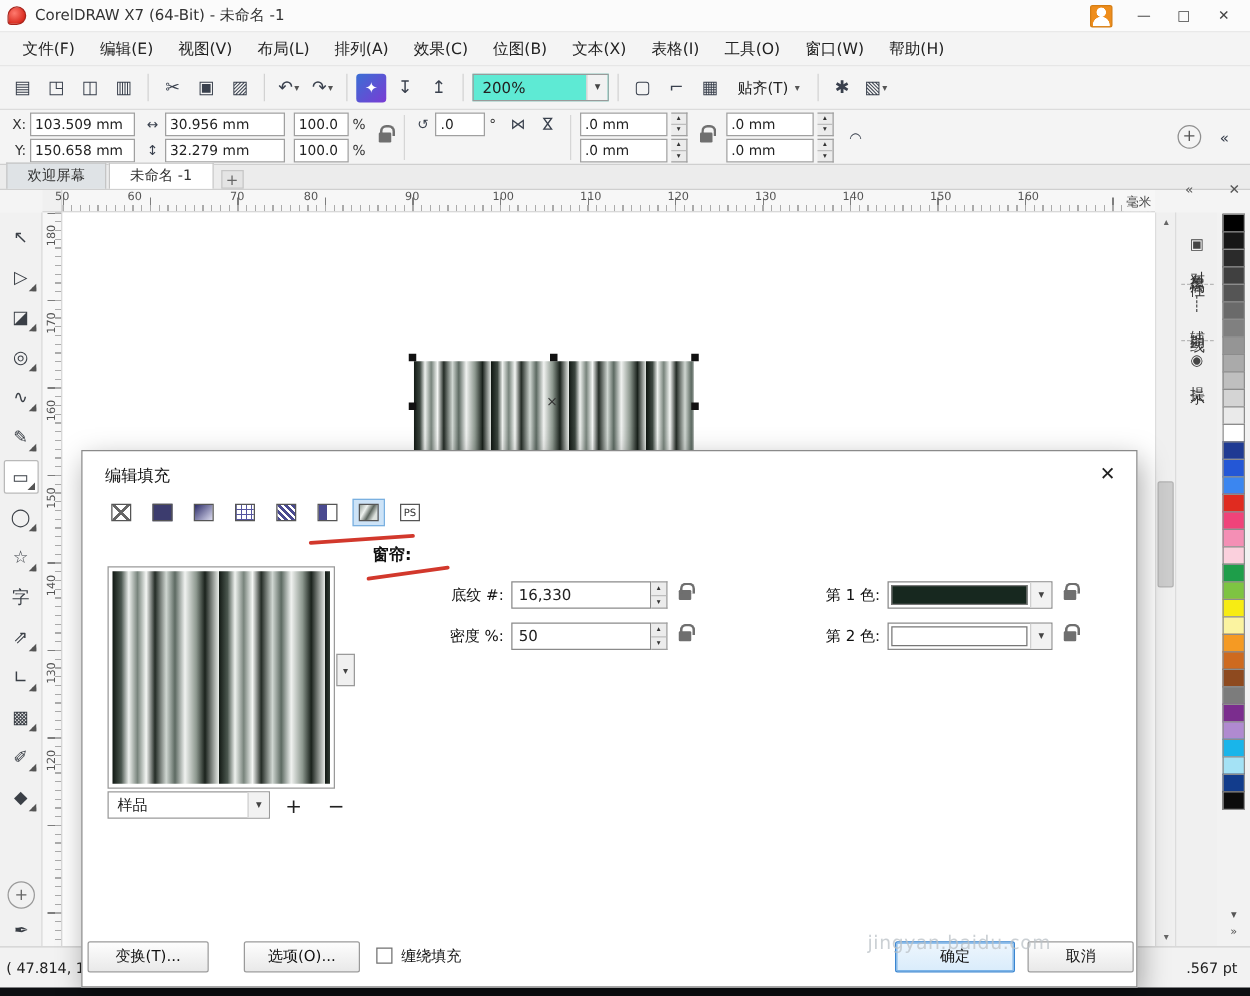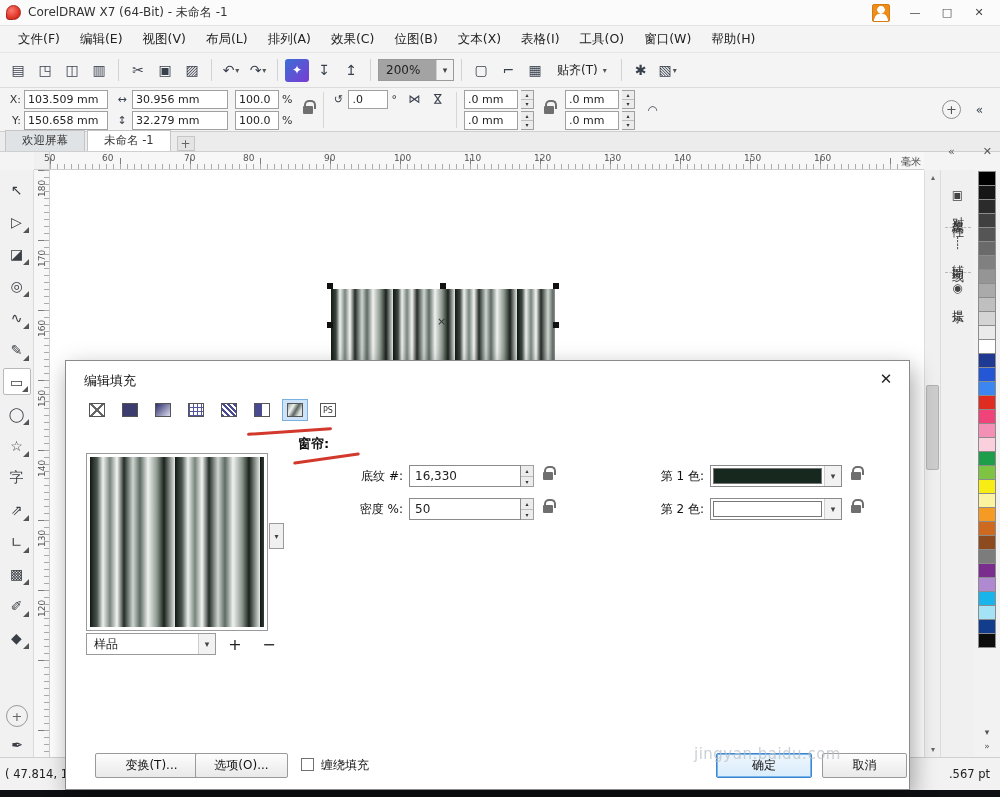--- a/index.html
+++ b/index.html
@@ -24,34 +24,34 @@
 
 
 .toolbar{position:absolute;top:52px;left:0;right:0;height:36px;background:#f4f4f4;border-top:1px solid #e6e6e6;border-bottom:1px solid #dcdcdc;display:flex;align-items:center;gap:3px;padding:0 6px}
 .tb-btn{min-width:24px;height:24px;display:flex;align-items:center;justify-content:center;color:#39404d;font-size:14px;border-radius:2px}
 .tb-glyph{pointer-events:none}
 .tb-launcher{background:linear-gradient(135deg,#3b6fd4,#7a3bd4);color:#fff;border-radius:3px;width:23px;height:23px;font-size:12px}
 .tb-launcher .tb-glyph{color:#fff}
 .caret{font-size:0;margin-left:1px}
 .caret::after{content:"▾";font-size:8px;color:#555}
 .tb-sep{width:1px;height:22px;background:#d2d2d2;margin:0 4px}
-.tb-combo{width:76px;height:22px;border:1px solid #9a9a9a;background:#a3a3a3;display:flex;align-items:center;padding-left:7px;font-size:12px}
+.tb-combo{width:109px;height:22px;border:1px solid #9a9a9a;background:#5eead4;display:flex;align-items:center;padding-left:7px;font-size:12px}
 .combo-arrow{margin-left:auto;width:17px;height:100%;display:flex;align-items:center;justify-content:center;border-left:1px solid #cfcfcf;background:#f2f2f2;font-size:0}
 .combo-arrow::after{content:"▾";font-size:9px;color:#444}
 .tb-snap{height:22px;display:flex;align-items:center;gap:4px;padding:0 7px;font-size:12px;color:#222}
 
 
 .propbar{position:absolute;top:88px;left:0;right:0;height:44px;background:#f4f4f4;border-bottom:1px solid #cfcfcf;display:flex;align-items:center;gap:7px;padding:0 8px}
 .pb-col{display:flex;flex-direction:column;gap:2px}
 .pb-row{display:flex;align-items:center;gap:3px;height:19px}
 .pb-label{font-size:11px;color:#333;width:13px;text-align:right}
 .pb-glyph{font-size:11px;color:#39404d;width:14px;text-align:center}
 .pb-unit{font-size:11px;color:#333}
 .pb-field{height:19px;background:#fff;border:1px solid #a0a0a0;font-size:11px;padding:0 3px;display:flex;align-items:center;white-space:nowrap}
-.w84{width:84px}.w72{width:96px}.w44{width:44px}.w40{width:40px}.w56{width:54px}
+.w84{width:84px}.w72{width:96px}.w44{width:44px}.w40{width:40px}.w56{width:70px}
 .pb-sep{width:1px;height:36px;background:#d6d6d6}
 .pb-iconbtn{width:21px;height:19px;display:flex;align-items:center;justify-content:center;color:#39404d;font-size:12px;border-radius:2px}
 .rot90 span{display:inline-block;transform:rotate(90deg)}
 .circle{border:1px solid #8f8f8f;border-radius:50%;width:19px;height:19px;font-size:13px;color:#555}
 .pb-right{margin-left:auto;display:flex;align-items:center;gap:8px;padding-right:2px}
 .lock-btn{width:17px;height:40px;display:flex;align-items:center;justify-content:center}
 .lock-mini{width:17px;height:20px;display:flex;align-items:center;justify-content:center}
 .lock-icon{position:relative;width:10px;height:8px;background:#6f6f6f;border-radius:1px;display:inline-block}
 .lock-icon::before{content:"";position:absolute;top:-6px;left:1px;width:8px;height:7px;border:2px solid #6f6f6f;border-bottom:none;border-radius:5px 5px 0 0}
 .spin{width:13px;height:19px;display:flex;flex-direction:column;border:1px solid #a0a0a0;border-left:none;background:#ececec}
@@ -153,21 +153,21 @@
 .fr1{top:104px}.fr2{top:137px}.fr3{top:170px}
 .f-label{width:92px;text-align:right;margin-right:6px;font-size:12px;color:#111}
 .txt-field{width:112px;height:22px;border:1px solid #8a8a8a;background:#fff;padding:0 5px;display:flex;align-items:center;font-size:12px}
 .c-row{position:absolute;left:572px;display:flex;align-items:center}
 .cr1{top:104px}.cr2{top:137px}
 .c-row .f-label{width:66px}
 .color-combo{width:132px;height:22px;border:1px solid #8a8a8a;background:#fff;display:flex;align-items:stretch}
 .cc-swatch{flex:1;margin:2px;border:1px solid #777}
 .c-row .lock-mini,.f-row .lock-mini{margin-left:5px}
 .btn{position:absolute;top:392px;height:25px;border:1px solid #9a9a9a;background:linear-gradient(#fdfdfd,#e9e9e9);font-size:12px;color:#111;border-radius:2px;text-align:center}
-.b-transform{left:29px;width:113px}
+.b-transform{left:4px;width:97px}
 .b-options{left:129px;width:93px}
 .b-ok{left:650px;width:96px}
 .b-ok.focused{border:1px solid #3a86d1;box-shadow:inset 0 0 0 1px #7ab3e8;background:linear-gradient(#eef6fd,#d9ecfb)}
 .b-cancel{left:756px;width:85px}
 .cb{position:absolute;left:235px;top:397px;width:13px;height:13px;border:1px solid #707070;background:#fff}
 .cb-label{position:absolute;left:255px;top:396px;font-size:12px;color:#111}
 .watermark{position:absolute;left:628px;top:384px;font-size:15px;color:rgba(185,192,198,.75);z-index:46;pointer-events:none;letter-spacing:.5px}
 </style>
 </head>
 <body>

